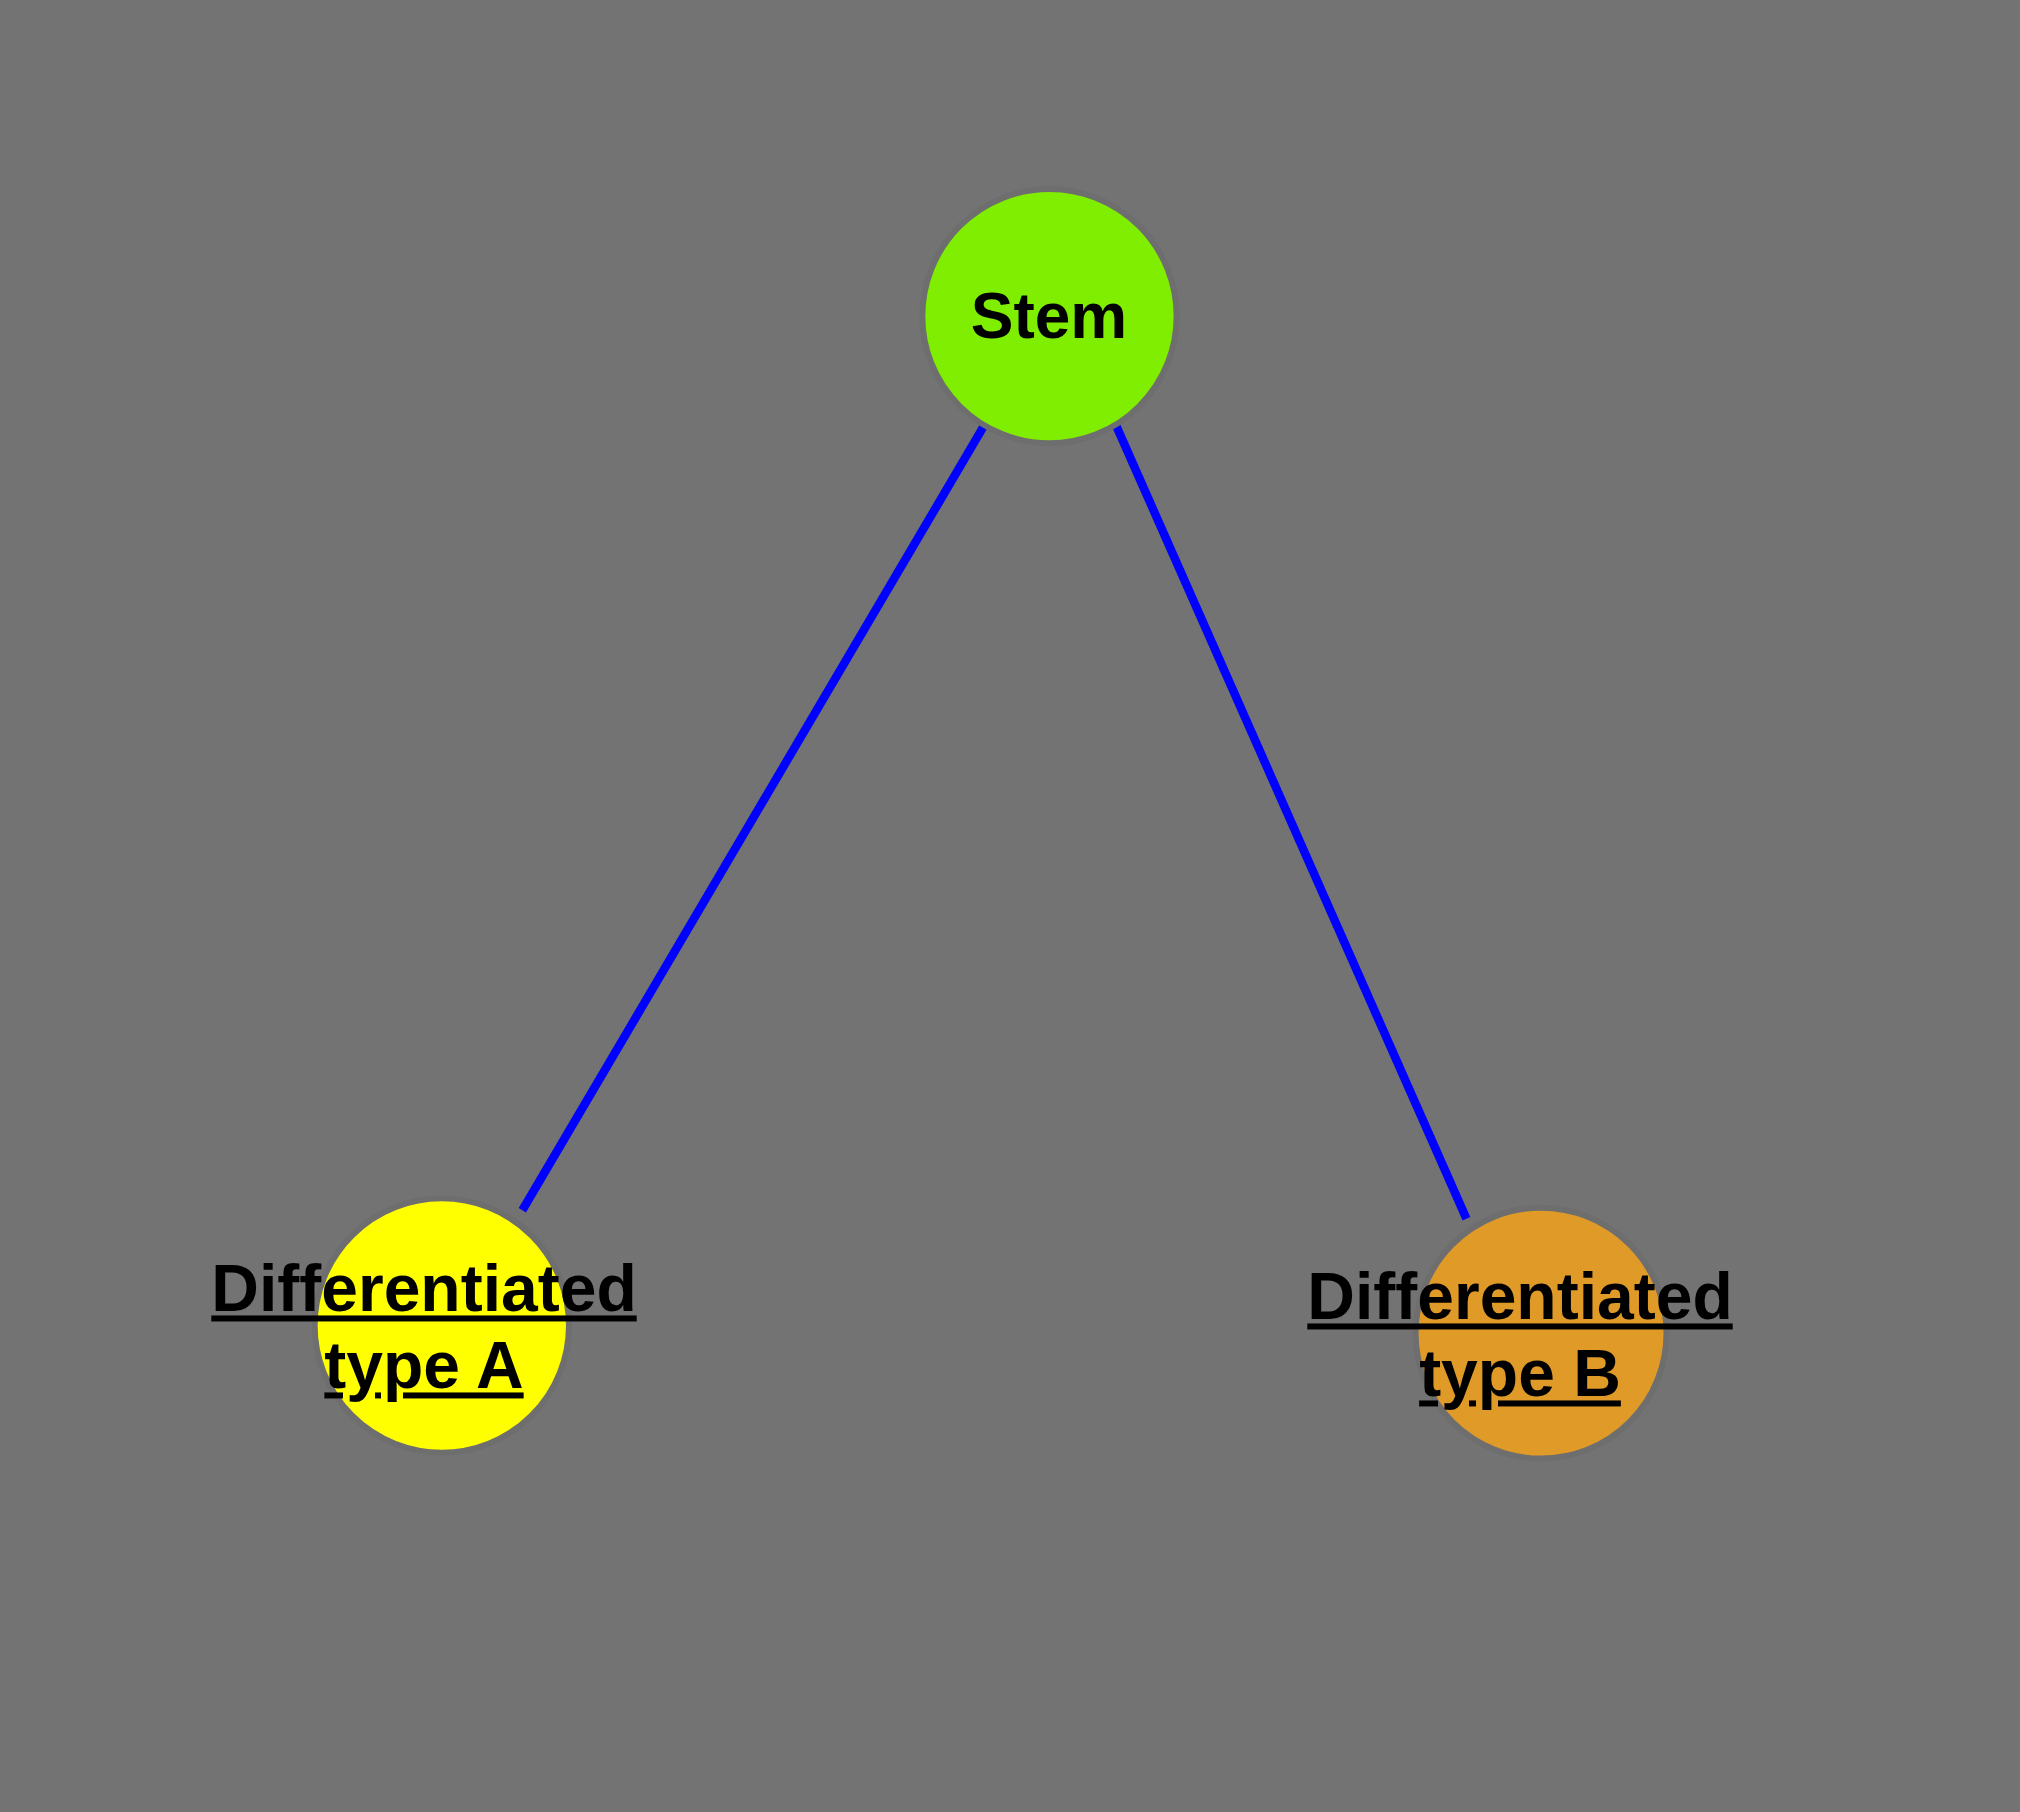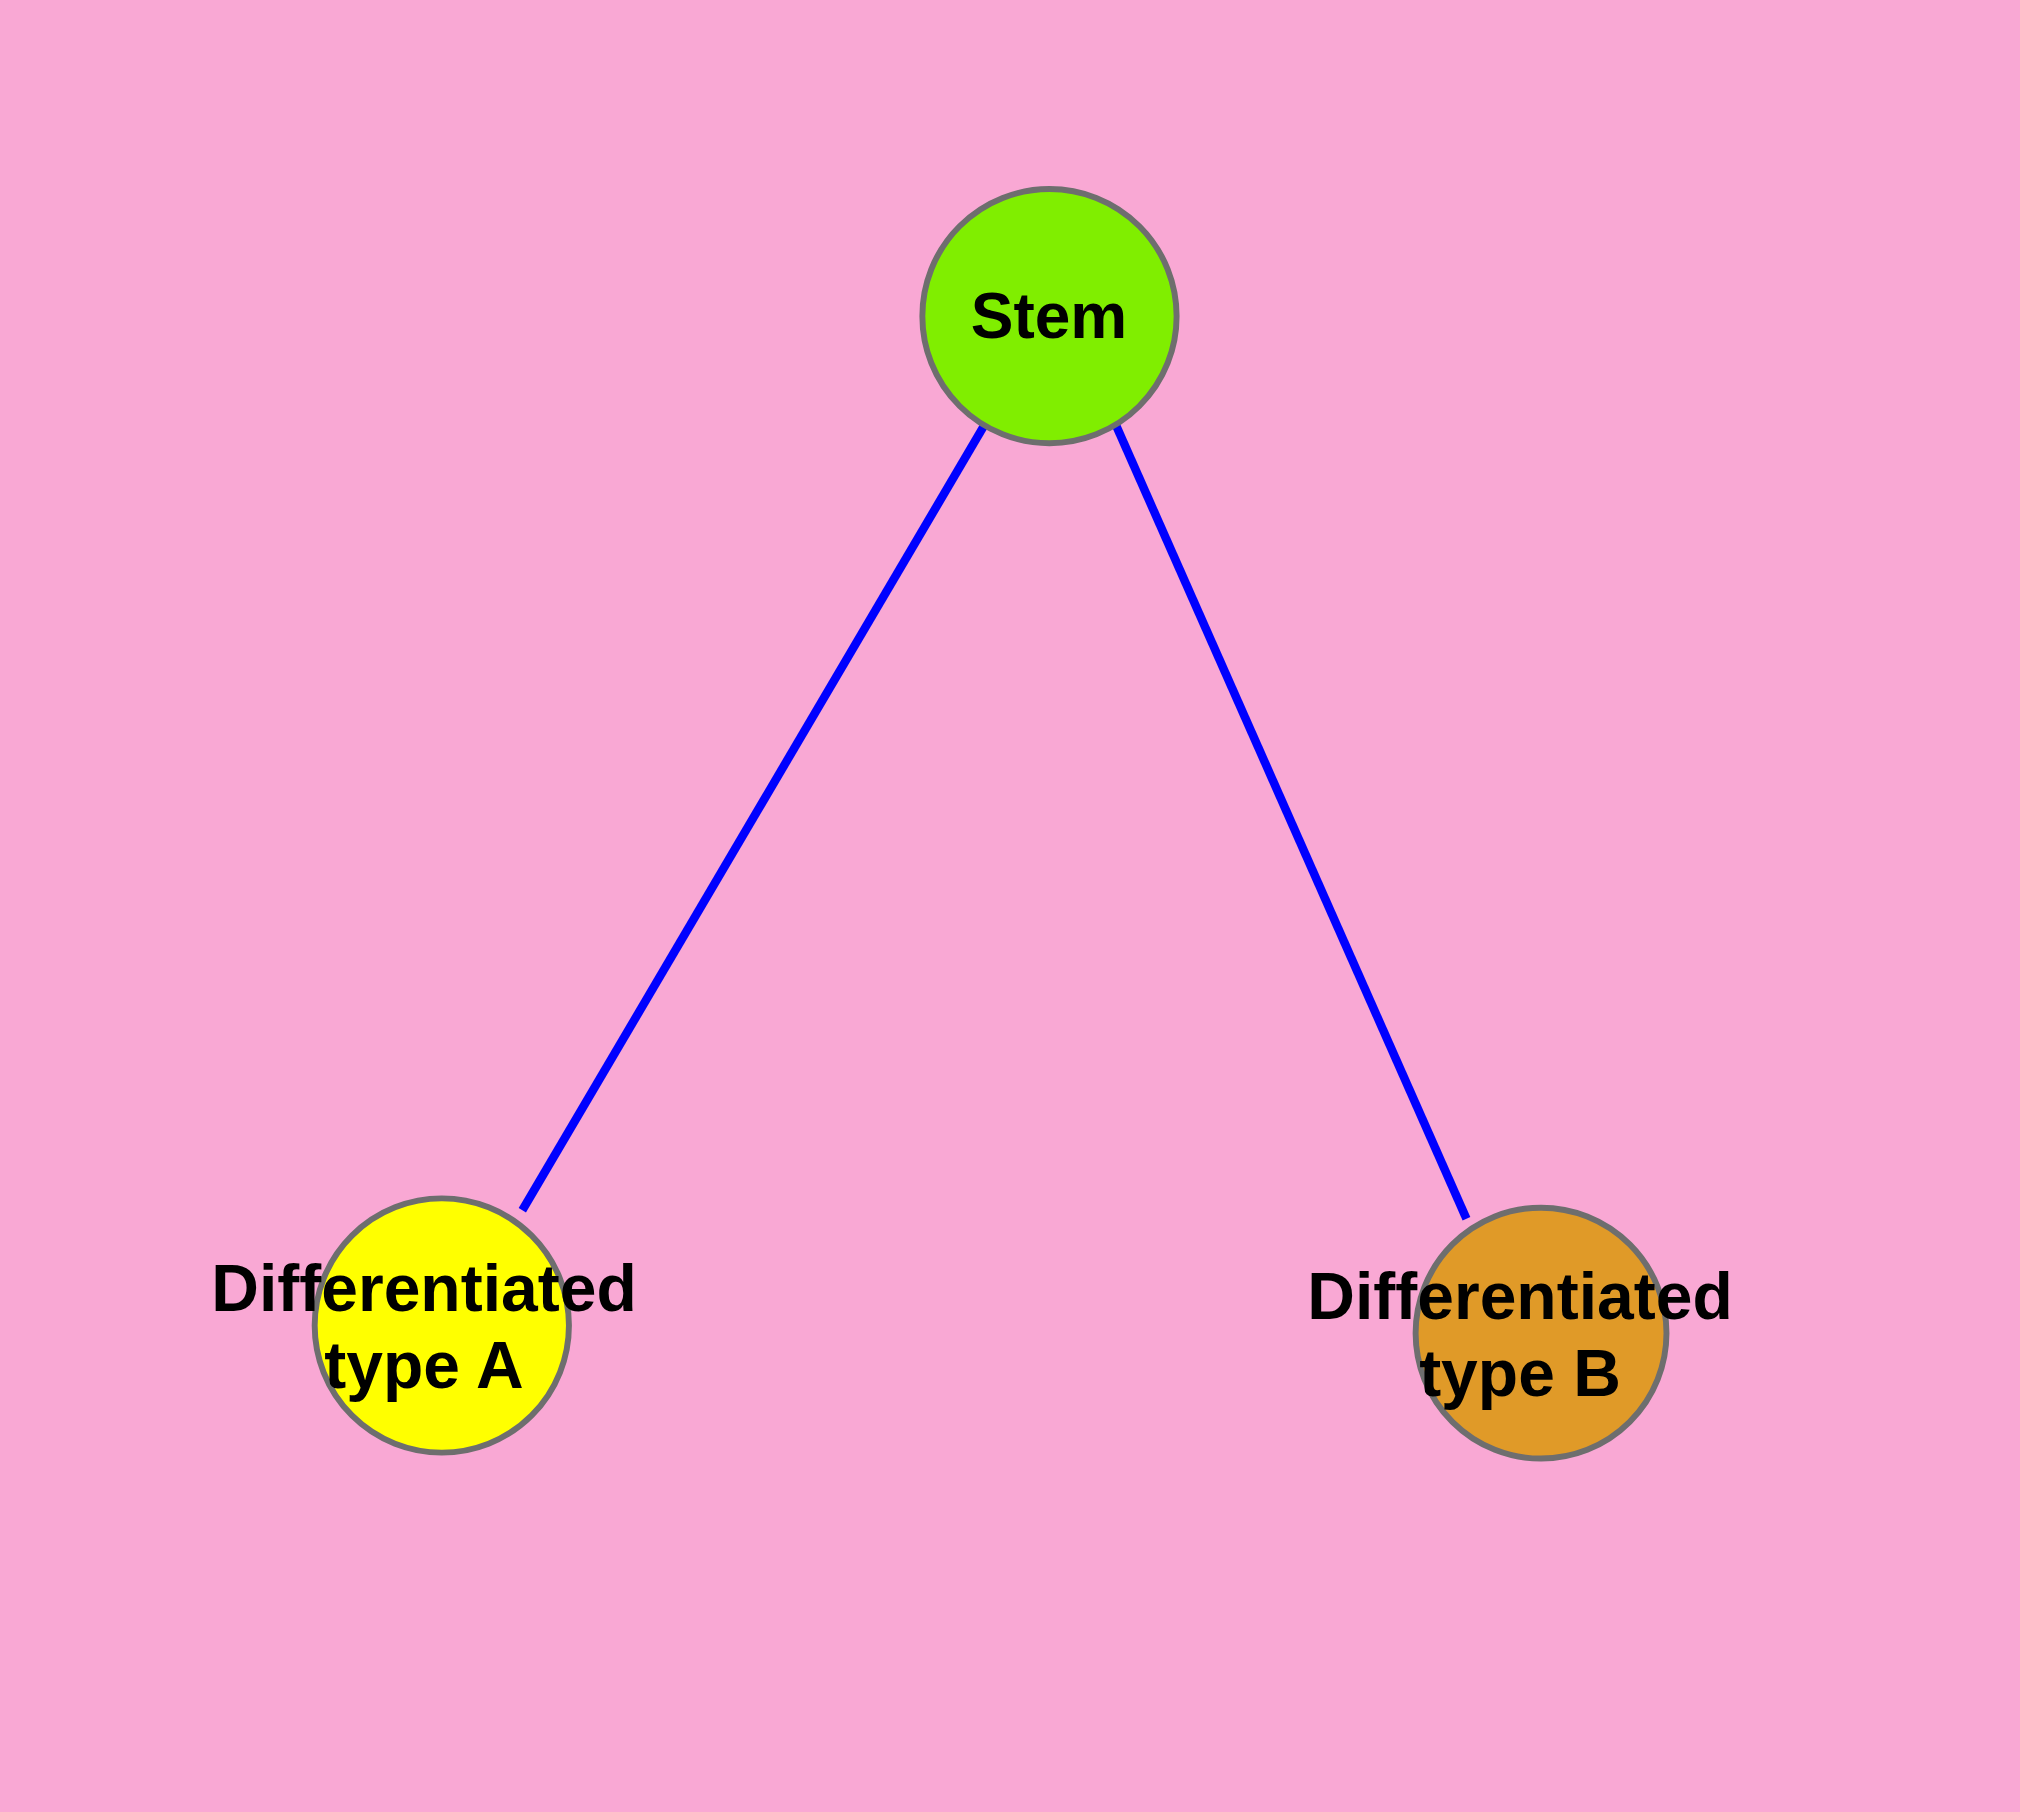--- a/index.html
+++ b/index.html
@@ -5,21 +5,21 @@
 <style>
   html, body {
     margin: 0;
     padding: 0;
     background: #ccccff;
   }
   #stage {
     position: relative;
     width: 2021px;
     height: 1812px;
-    background: #f9a8d4;
+    background: #737373;
     overflow: hidden;
     font-family: "Liberation Sans", "DejaVu Sans", sans-serif;
   }
   #graph-svg {
     position: absolute;
     left: 0;
     top: 0;
     width: 2021px;
     height: 1812px;
     display: block;
@@ -33,20 +33,21 @@
     white-space: pre;
     line-height: 1.16;
     pointer-events: none;
     transform: translate(-50%, -50%);
   }
   .node-label.root {
     font-size: 64px;
   }
   .node-label.leaf {
     font-size: 66px;
+    text-decoration: underline;
   }
 </style>
 </head>
 <body>
 
 <div id="stage">
 
   <svg id="graph-svg" viewBox="0 0 2384 2138" xmlns="http://www.w3.org/2000/svg">
     <g id="edge-layer">
         <line x1="1161" y1="502" x2="616" y2="1428" stroke="#0000ff" stroke-width="10" stroke-linecap="butt"></line>

